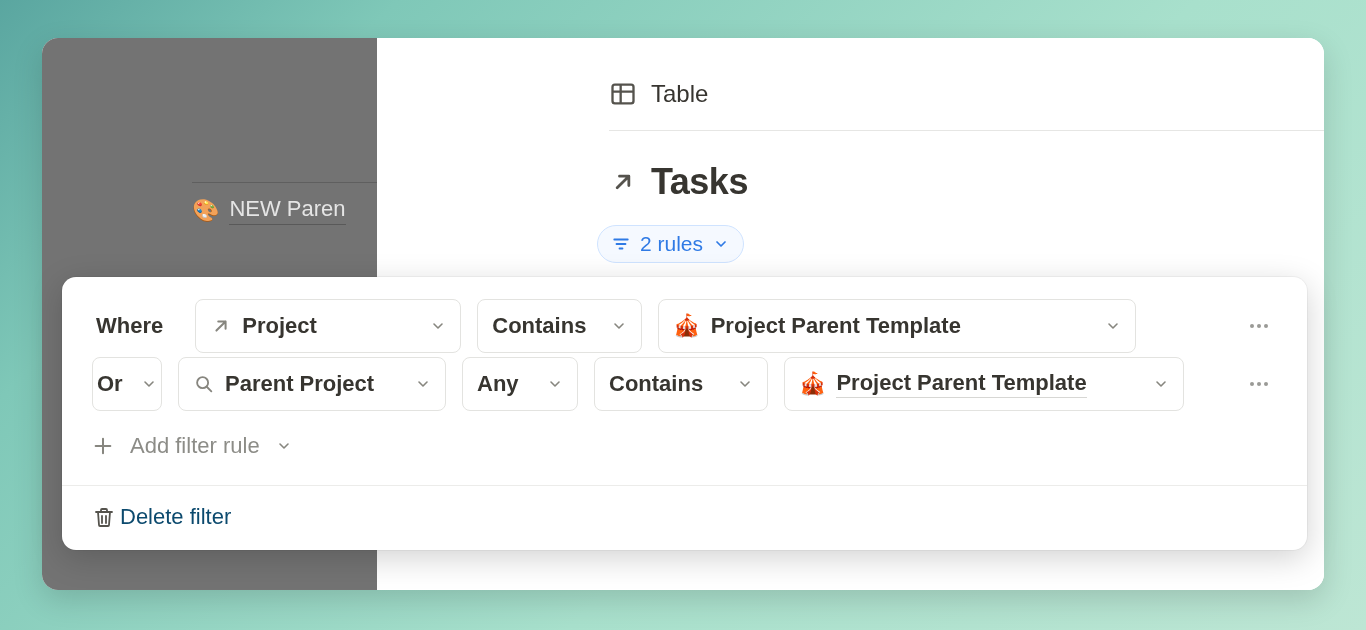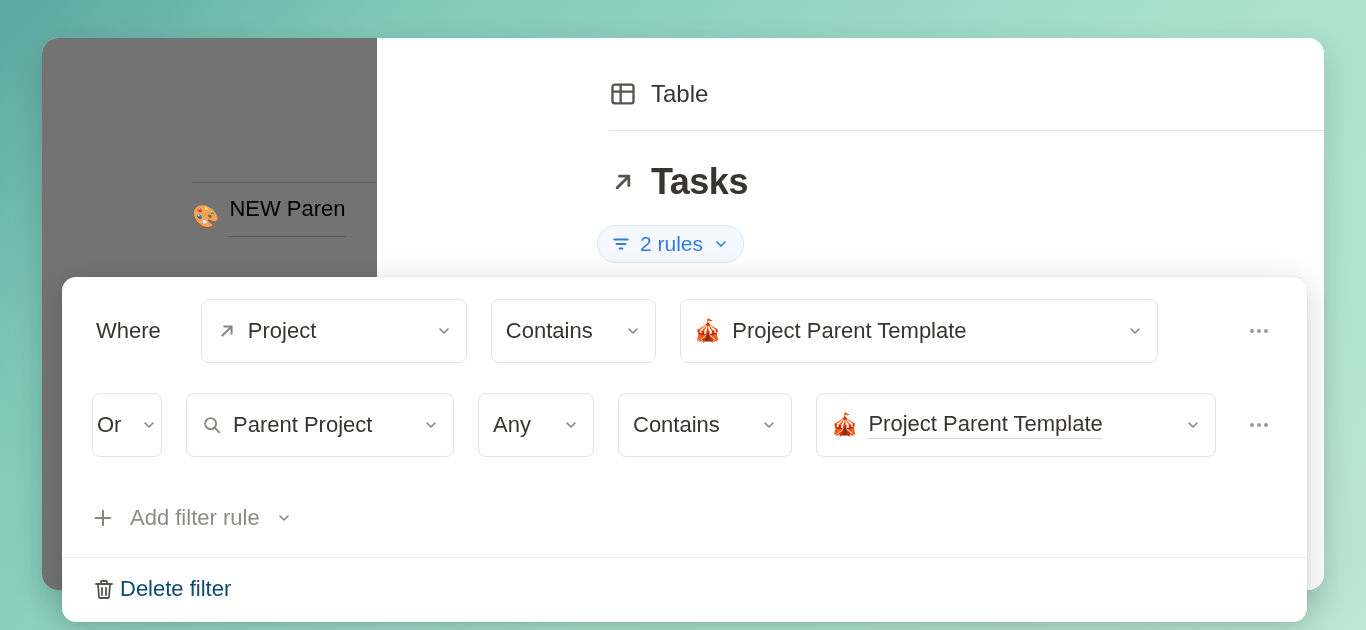--- a/index.html
+++ b/index.html
@@ -34,21 +34,21 @@
   .left-item {
     position: absolute;
     left: 150px; top: 158px;
     display: flex; align-items: center;
     gap: 10px;
     color: #404040;
     font-size: 22px;
     font-weight: 500;
   }
   .left-item .emoji { font-size: 22px; }
-  .left-item .txt { border-bottom: 1px solid #595959; padding-bottom: 14px; color: #000000; }
+  .left-item .txt { border-bottom: 1px solid #595959; padding-bottom: 2px; color: #e5e5e5; }
   .right-pane {
     position: absolute;
     left: 335px; right: 0; top: 0; bottom: 0;
     background: #ffffff;
   }
   .tab-row {
     position: absolute;
     top: 42px; left: 232px;
     display: flex; align-items: center; gap: 14px;
   }
@@ -84,33 +84,34 @@
     position: absolute;
     left: 62px; top: 277px;
     width: 1245px;
     background: #ffffff;
     border-radius: 14px;
     box-shadow: 0 8px 32px rgba(0,0,0,0.18), 0 0 0 1px rgba(0,0,0,0.04);
     padding-top: 22px;
   }
   .popup-inner { padding: 0 30px; }
   .rule-row {
-    display: flex; align-items: center; gap: 24px;
-    margin-bottom: 30px;
+    display: flex; align-items: center; gap: 16px;
+    margin-bottom: 4px;
+    font-weight: bold;
   }
   .where-label {
     font-size: 22px; color: #373530; margin-right: 12px;
     padding: 0 4px;
   }
   .pill {
     display: inline-flex; align-items: center; gap: 10px;
     border: 1px solid #e3e3e0;
     background: #ffffff;
     border-radius: 8px;
-    height: 64px;
+    height: 54px;
     padding: 0 14px;
     font-size: 22px; color: #373530;
     cursor: pointer;
     white-space: nowrap;
   }
   .pill.narrow { padding: 0 4px; }
   .pill .chev { margin-left: 4px; }
   .pill .chev svg, .mini-chev svg { width: 16px; height: 16px; display: block; }
   .pill .prop-arrow svg, .pill .search svg { width: 22px; height: 22px; display: block; }
   .pill .emoji { font-size: 22px; }

